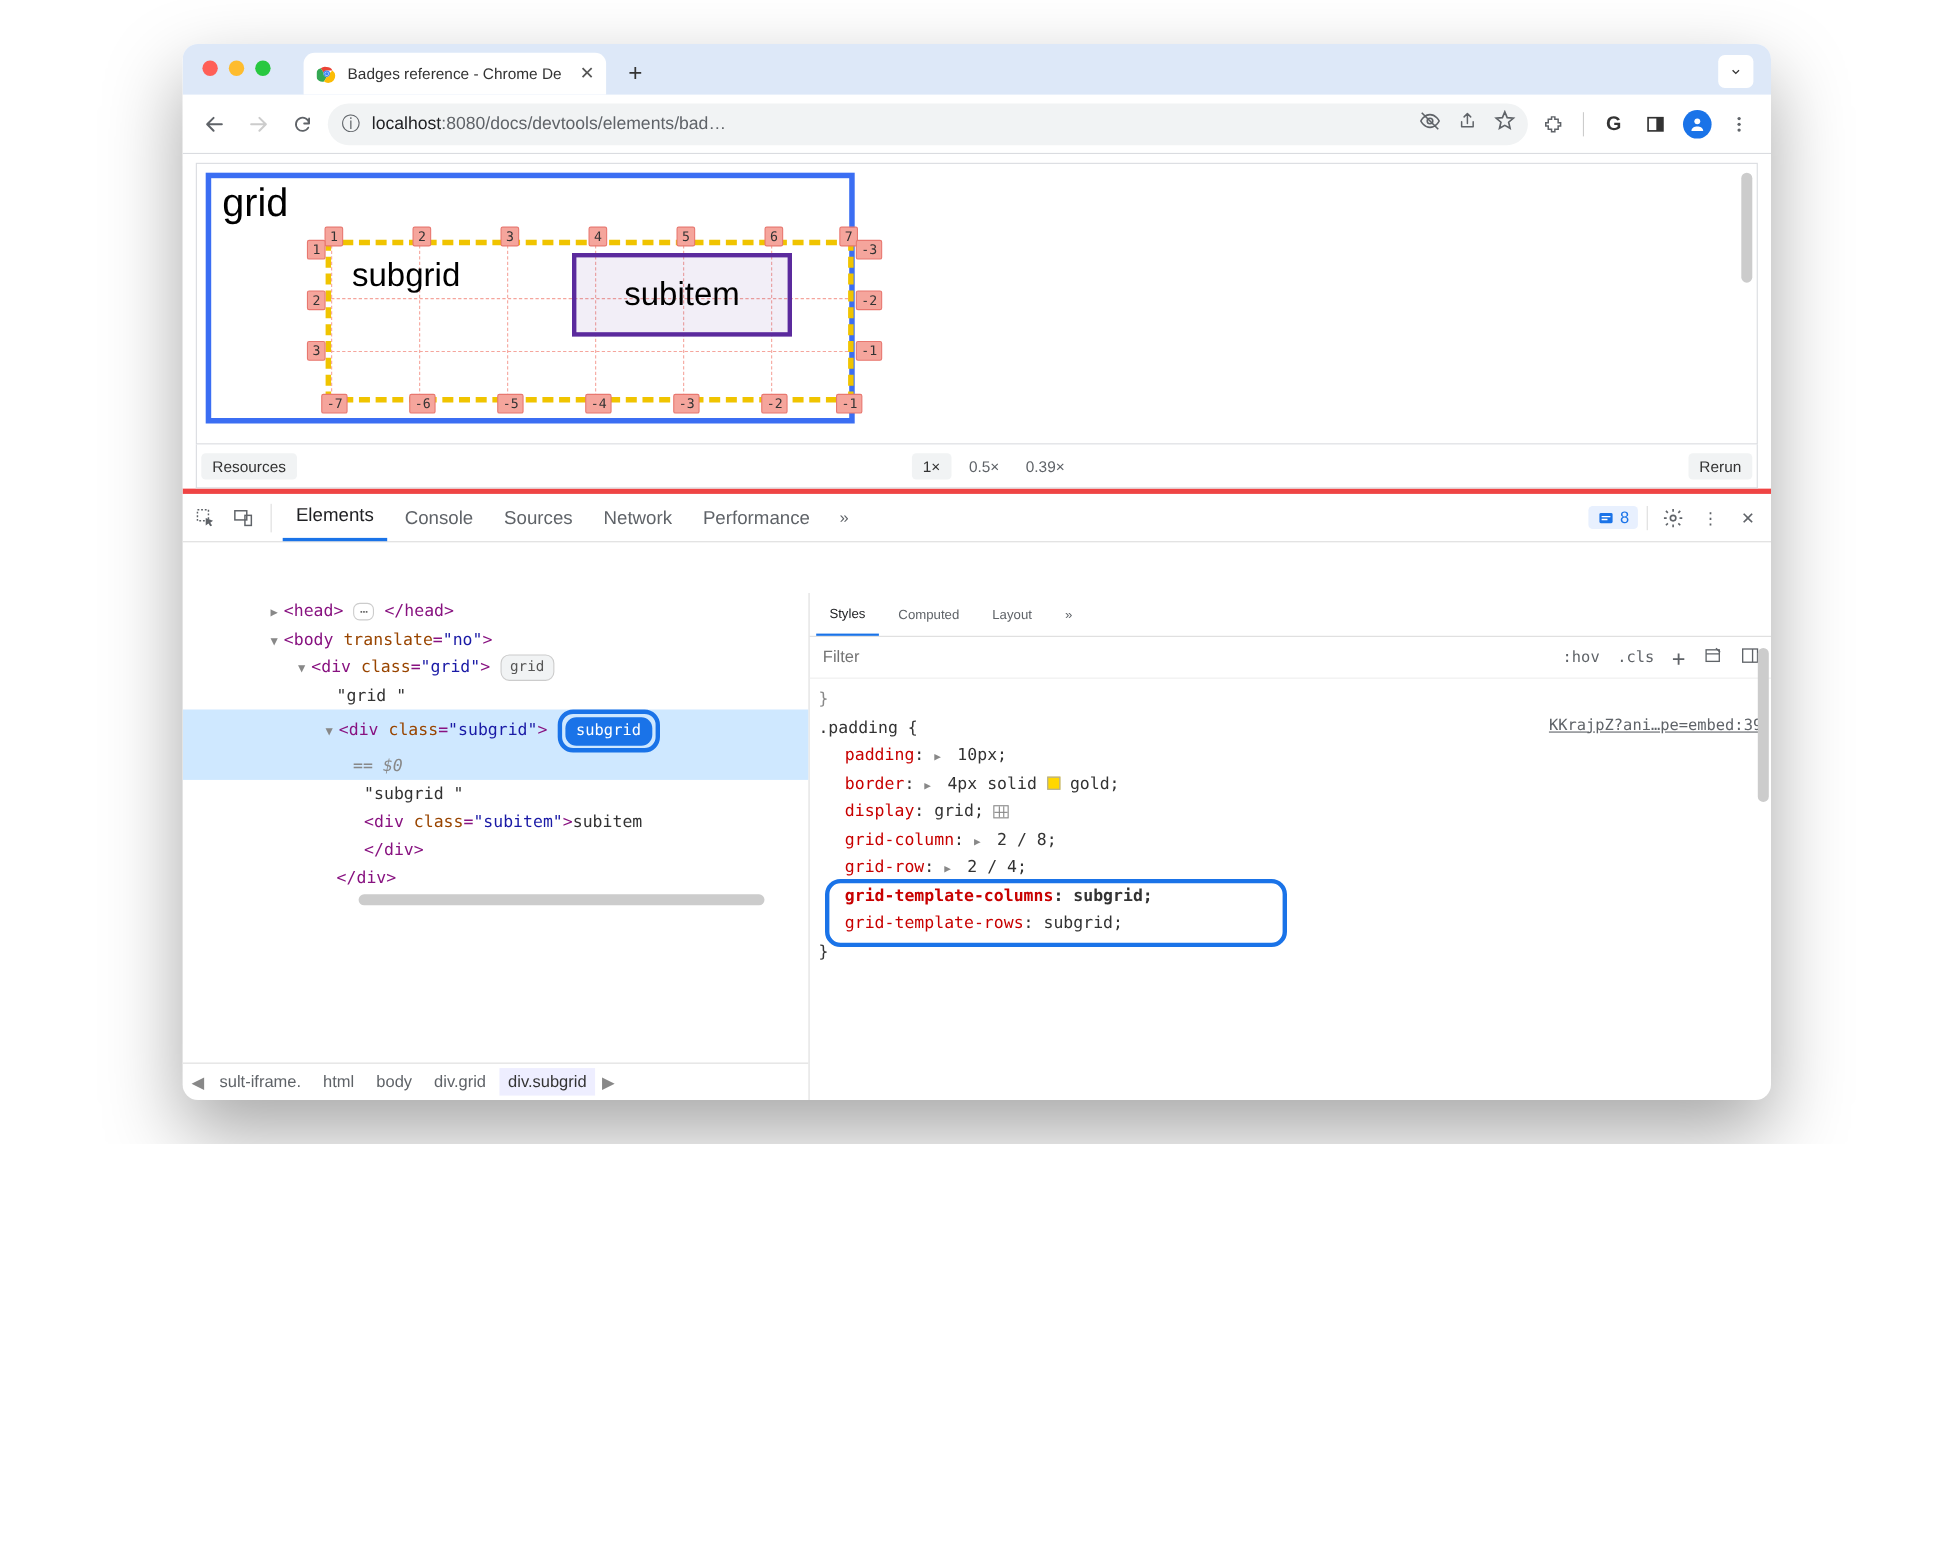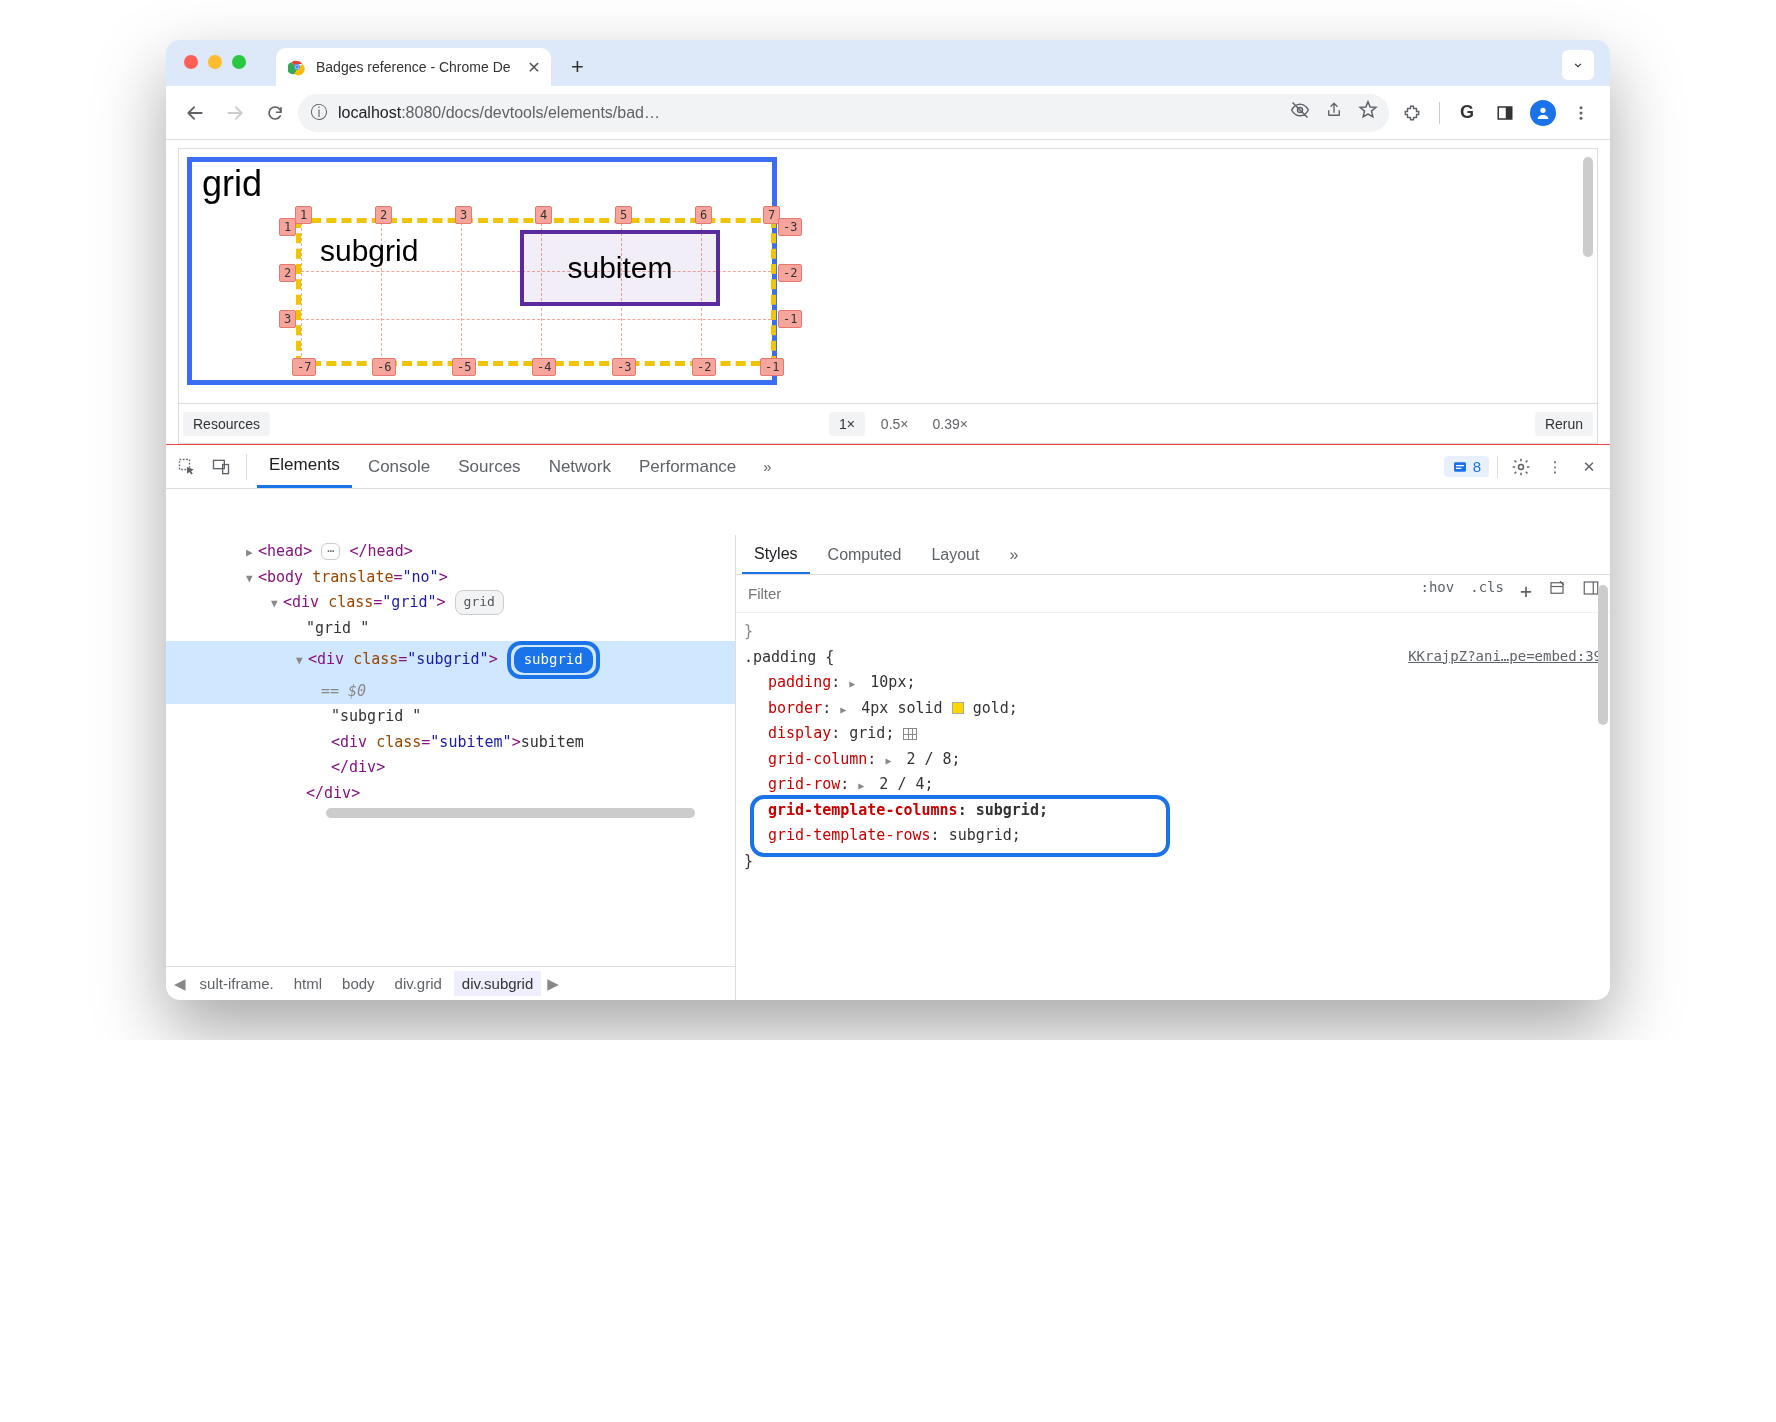--- a/index.html
+++ b/index.html
@@ -46,21 +46,21 @@
   .gridline { position:absolute; background:transparent; z-index:1; }
   .gridline.v { width:0; border-left:1px dashed #f5a59c; }
   .gridline.h { height:0; border-top:1px dashed #f5a59c; }
   .vp-scroll { position:absolute; right:4px; top:8px; width:10px; height:100px; background:#ccc; border-radius:5px; }
   
   .content-bar { height:40px; display:flex; align-items:center; padding: 0 4px; gap:8px; border:1px solid #dadce0; border-top:none; font-size:14px; color:#5f6368;}
   .cb-btn { padding: 4px 10px; background:#f1f3f4; border-radius:4px; color:#333; font-size:14px;}
   .cb-spacer { flex:1; }
   
   
-  .devtools { flex:1; display:flex; flex-direction:column; border-top: 1px solid #ef4444; font-size:15px; color:#333;}
+  .devtools { flex:1; display:flex; flex-direction:column; border-top: 5px solid #ef4444; font-size:15px; color:#333;}
   .dt-tabs { height:44px; display:flex; align-items:center; padding: 0 6px; gap: 4px; border-bottom:1px solid #ddd;}
   .dt-tab { padding: 0 12px; height:100%; display:flex; align-items:center; color:#5f6368; font-size:17px;}
   .dt-tab.active { color:#202124; border-bottom:3px solid #1a73e8; font-weight:500;}
   .dt-icon-btn { width:30px; height:30px; display:flex; align-items:center; justify-content:center; color:#5f6368; border-radius:4px;}
   .dt-tabs .right { margin-left:auto; display:flex; align-items:center; gap:4px;}
   .issues-badge { background:#e8f0fe; color:#1a73e8; border-radius:4px; padding:2px 8px; font-size:15px; display:flex; align-items:center; gap:5px;}
   
   .dt-body { flex:1; display:flex; overflow:hidden;margin-top:46px;}
   .dt-elements { width:570px; border-right: 1px solid #ddd; overflow:hidden; display:flex; flex-direction:column;}
   .dom-tree { flex:1; overflow:auto; font-family: Menlo, monospace; font-size:15px; padding:4px 0 8px 0; line-height:1.7; white-space: nowrap;}
@@ -79,23 +79,23 @@
   .ellipsis-pill { display:inline-block; border:1px solid #ccc; border-radius:6px; padding:0 5px; font-size:12px; color:#666; line-height:1.2; vertical-align:middle;}
   .dom-tree-scroll-h { height:10px; background:#ccc; border-radius:5px; margin: 2px 40px 0 160px;}
   
   .breadcrumbs { height:34px; border-top:1px solid #ddd; display:flex; align-items:center; font-size:15px; color:#5f6368; padding:0 6px; gap:4px; overflow:hidden;}
   .breadcrumbs .bc { padding:4px 8px; white-space:nowrap;}
   .breadcrumbs .bc.active { background:#eef; color:#333;}
   .bc-arrow { color:#888; padding:0 2px;}
   
   .dt-styles { flex:1; display:flex; flex-direction:column; position:relative;}
   .st-tabs { height:40px; display:flex; align-items:center; border-bottom:1px solid #ddd; padding:0 6px; gap:6px; }
-  .st-tab { padding:0 12px; height:100%; display:flex; align-items:center; color:#5f6368; font-size:16px;}
+  .st-tab { padding:0 12px; height:100%; display:flex; align-items:center; color:#5f6368; font-size:12px;}
   .st-tab.active { color:#202124; border-bottom:2px solid #1a73e8; }
-  .st-filter-row { height:38px; display:flex; border-bottom:1px solid #eee; padding:0 4px; gap:4px;}
+  .st-filter-row { height:38px; display:flex; align-items:center; border-bottom:1px solid #eee; padding:0 4px; gap:4px;}
   .st-filter { flex:1; border:none; background:transparent; font-size:15px; color:#888; padding:0 8px; outline:none;}
   .st-mini { padding:4px 6px; color:#5f6368; font-family:Menlo,monospace; font-size:14px; }
   .st-rules { flex:1; overflow:auto; font-family:Menlo,monospace; font-size:15px; padding:6px 8px; line-height:1.7; position:relative;}
   .selector { color:#333; }
   .source-link { float:right; color:#5f6368; text-decoration:underline; font-size:14px;}
   .prop { color:#c80000; }
   .val { color:#333; }
   .expand-tri { color:#888; display:inline-block; width:12px; font-size:10px;}
   .swatch { display:inline-block; width:12px; height:12px; background:gold; border:1px solid #aaa; vertical-align:middle;}
   .grid-ico { display:inline-block; width:14px; height:12px; border:1px solid #888; vertical-align:middle; position:relative;}

